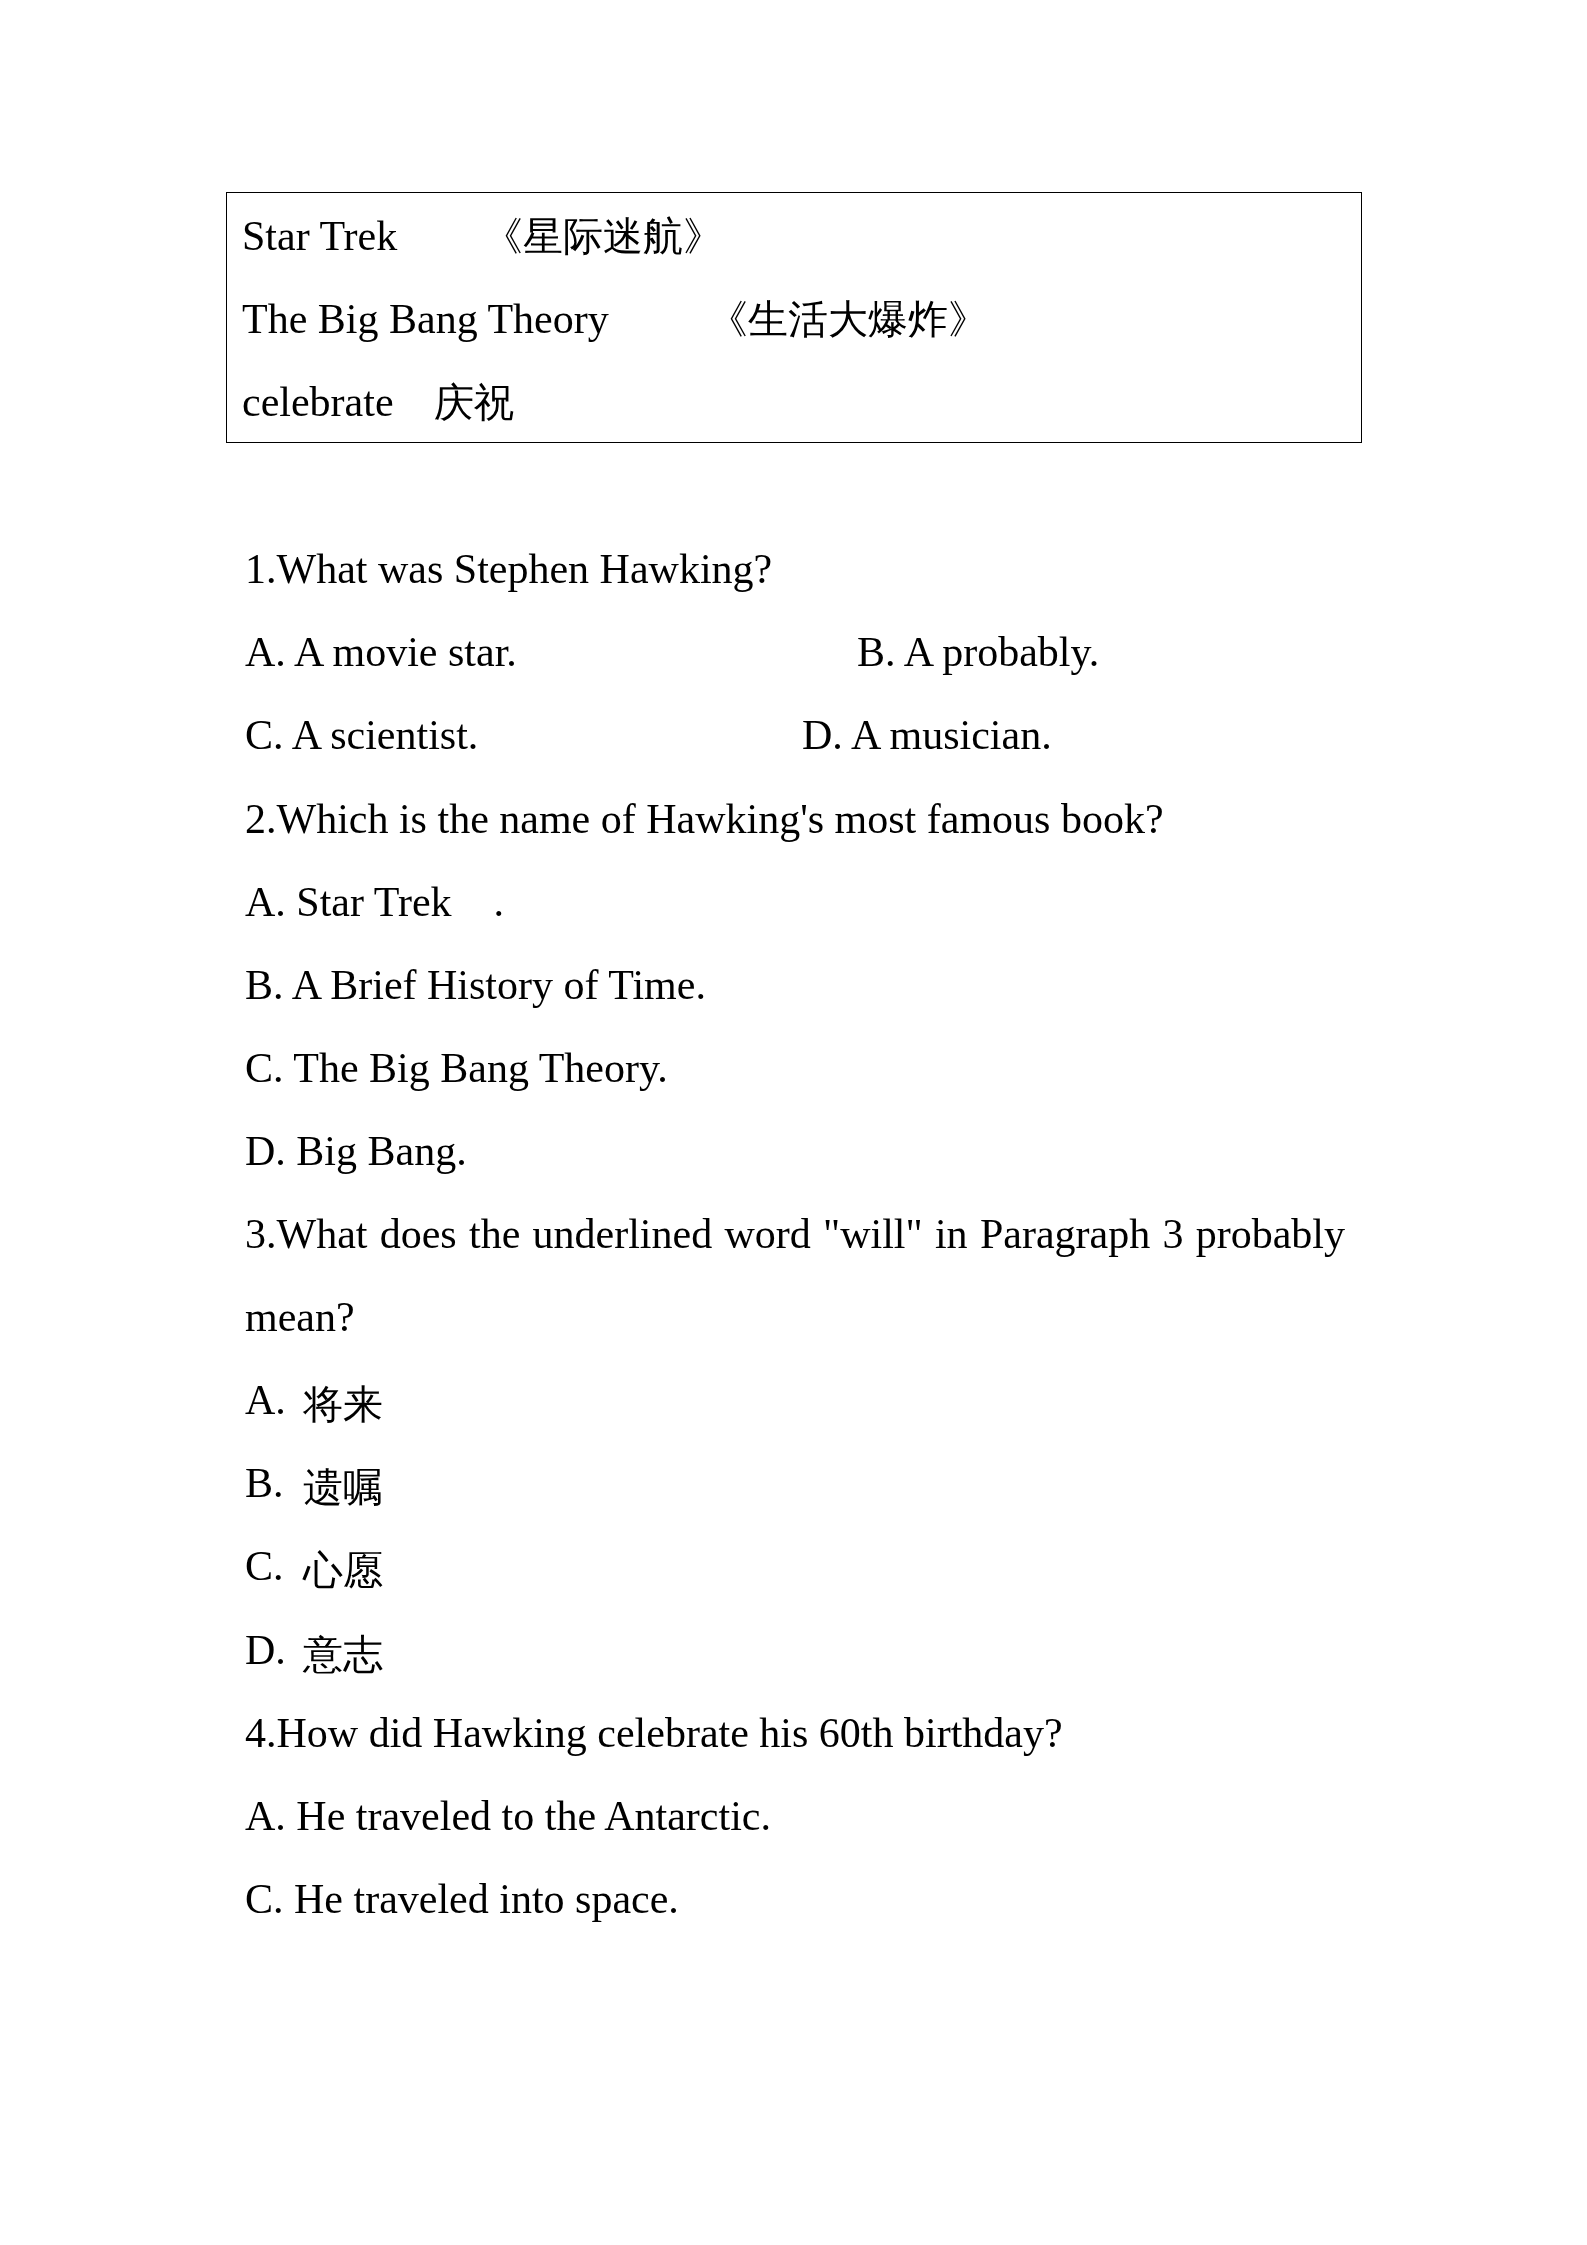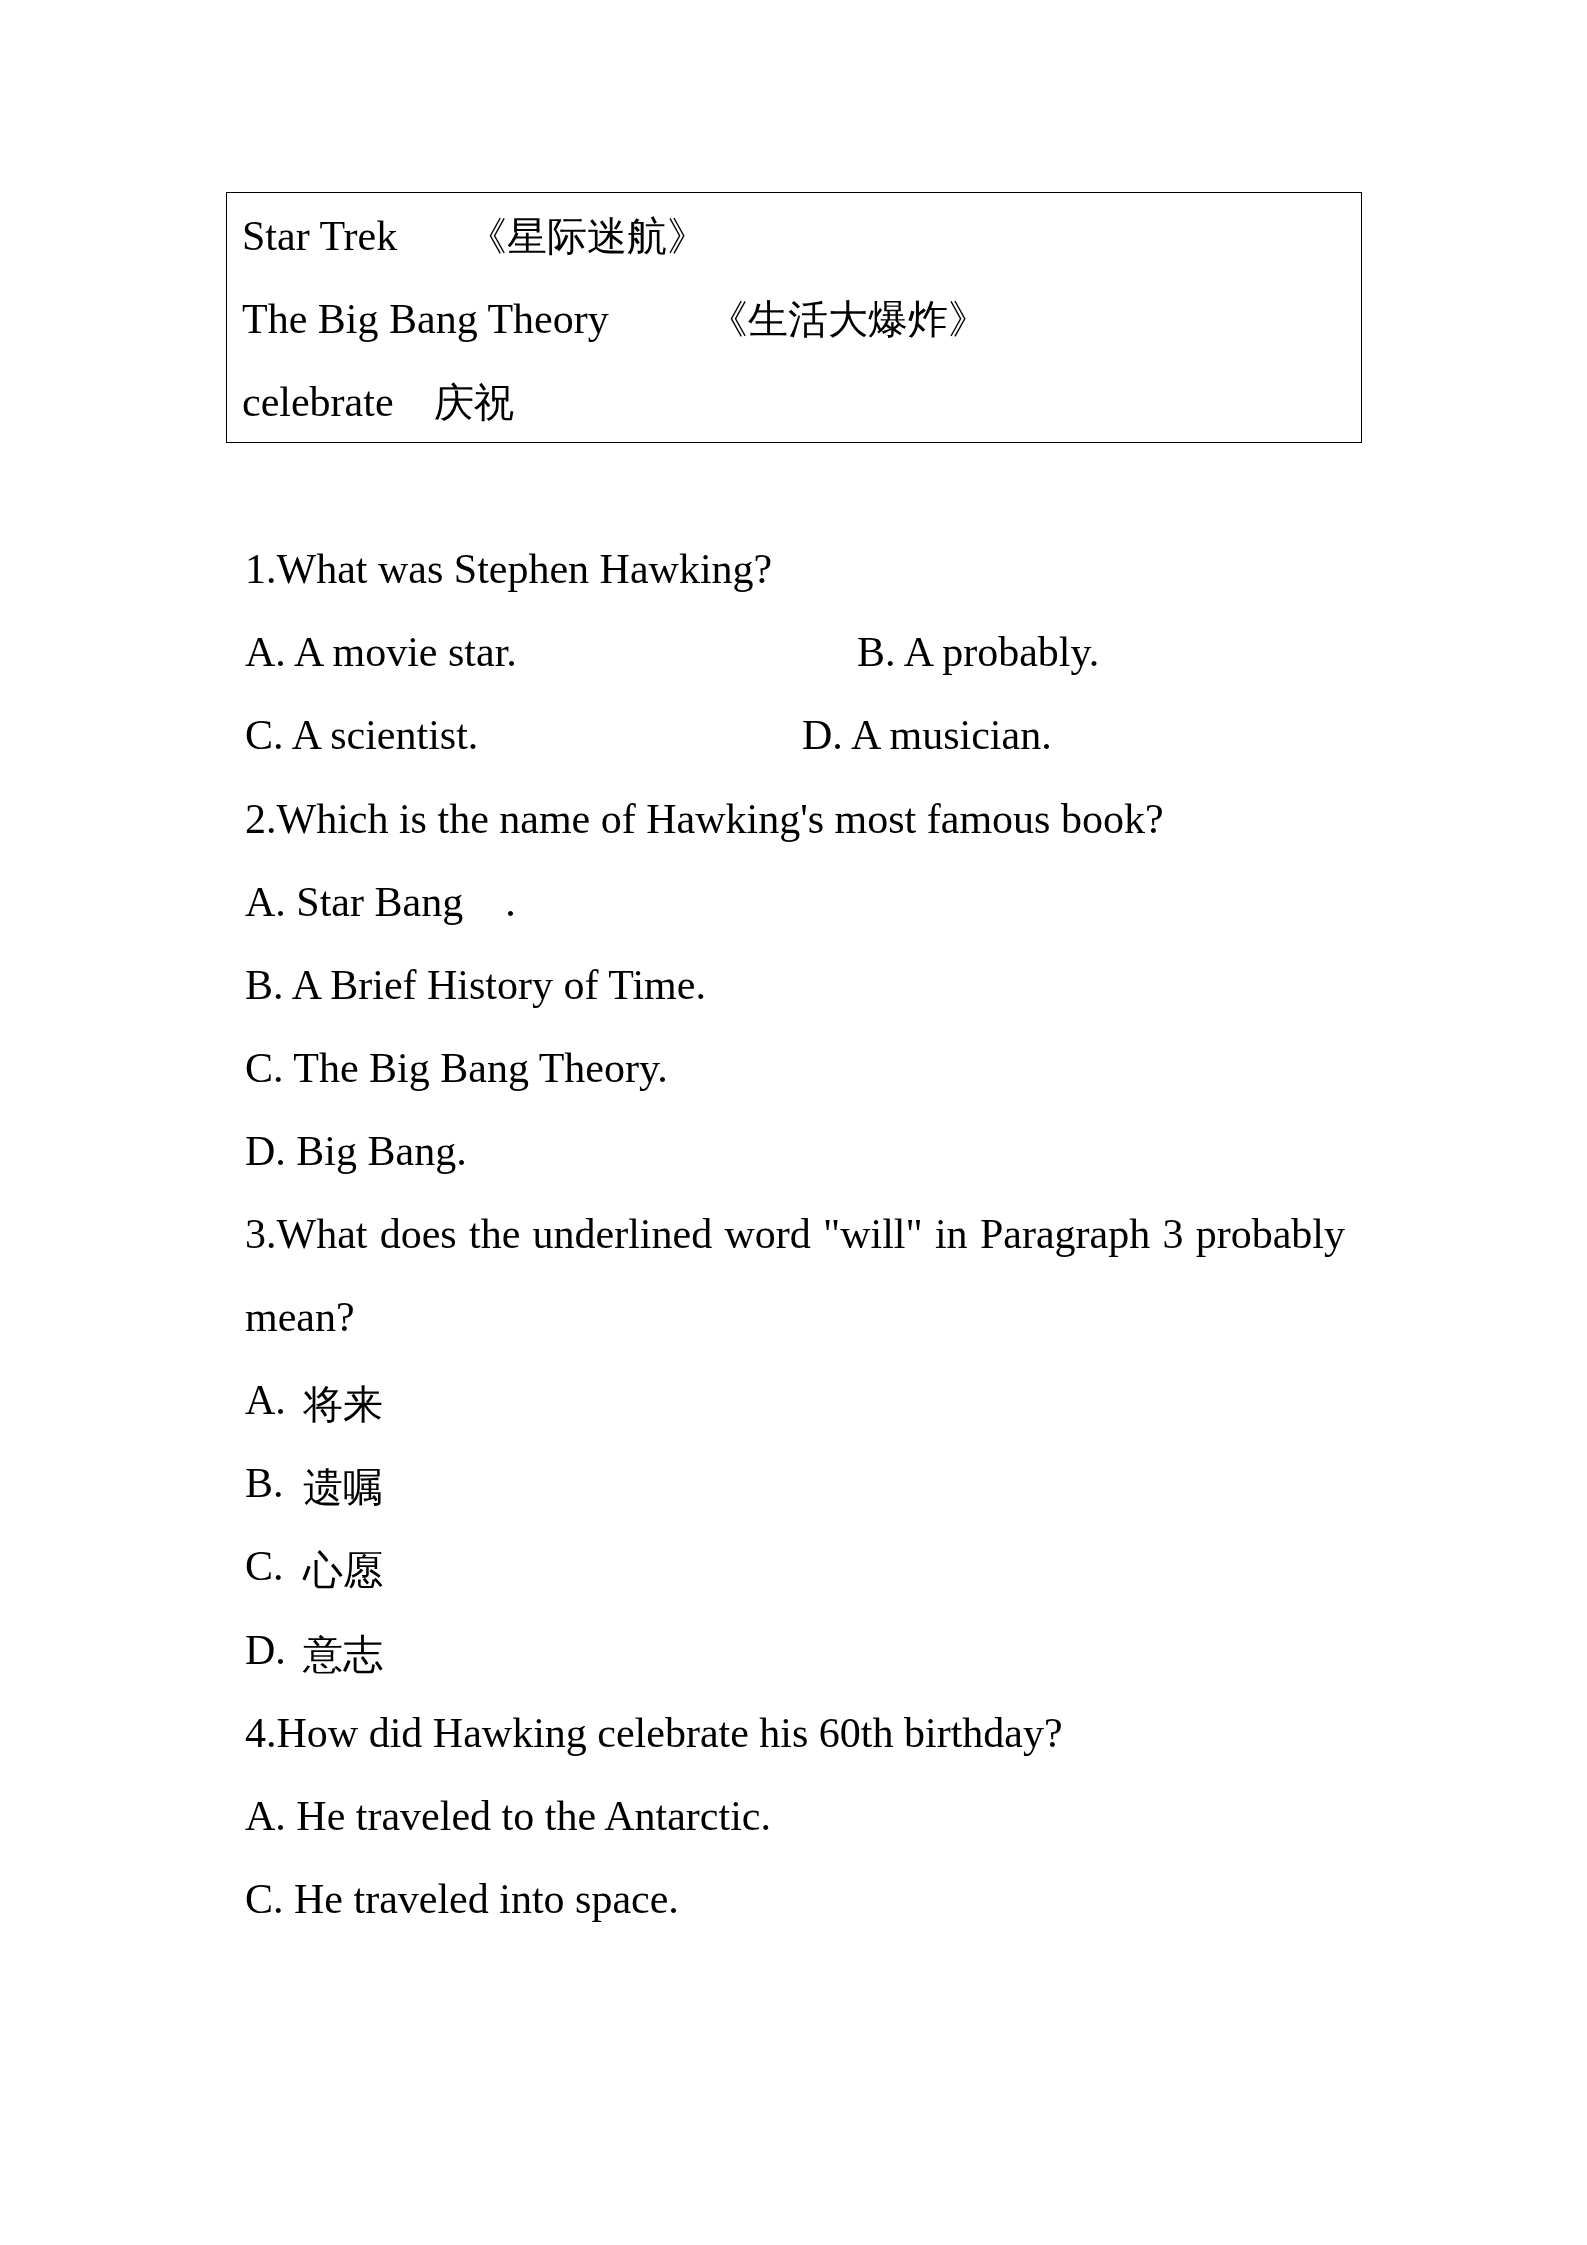--- a/index.html
+++ b/index.html
@@ -72,21 +72,21 @@
 </style>
 </head>
 <body>
 
 <div class="page">
 
   <div class="glossary-box">
     <div class="glossary-lines">
       <div class="gloss-line">
         <span class="gloss-term">Star Trek</span>
-        <span class="gloss-trans cn" style="left:225px">《星际迷航》</span>
+        <span class="gloss-trans cn" style="left:241px">《星际迷航》</span>
       </div>
       <div class="gloss-line">
         <span class="gloss-term">The Big Bang Theory</span>
         <span class="gloss-trans cn" style="left:466px">《生活大爆炸》</span>
       </div>
       <div class="gloss-line">
         <span class="gloss-term">celebrate</span>
         <span class="gloss-trans cn" style="left:192px">庆祝</span>
       </div>
     </div>
@@ -102,21 +102,21 @@
       </div>
       <div class="opt-line">
         <span class="opt" style="left:0">C. A scientist.</span>
         <span class="opt" style="left:557px">D. A musician.</span>
       </div>
     </div>
 
     <div>
       <div class="q-stem">2.Which is the name of Hawking's most famous book?</div>
       <div class="opt-line">
-        <span class="opt" style="left:0">A. Star Bang    .</span>
+        <span class="opt" style="left:0">A. Star Trek    .</span>
       </div>
       <div class="opt-line">
         <span class="opt" style="left:0">B. A Brief History of Time.</span>
       </div>
       <div class="opt-line">
         <span class="opt" style="left:0">C. The Big Bang Theory.</span>
       </div>
       <div class="opt-line">
         <span class="opt" style="left:0">D. Big Bang.</span>
       </div>

